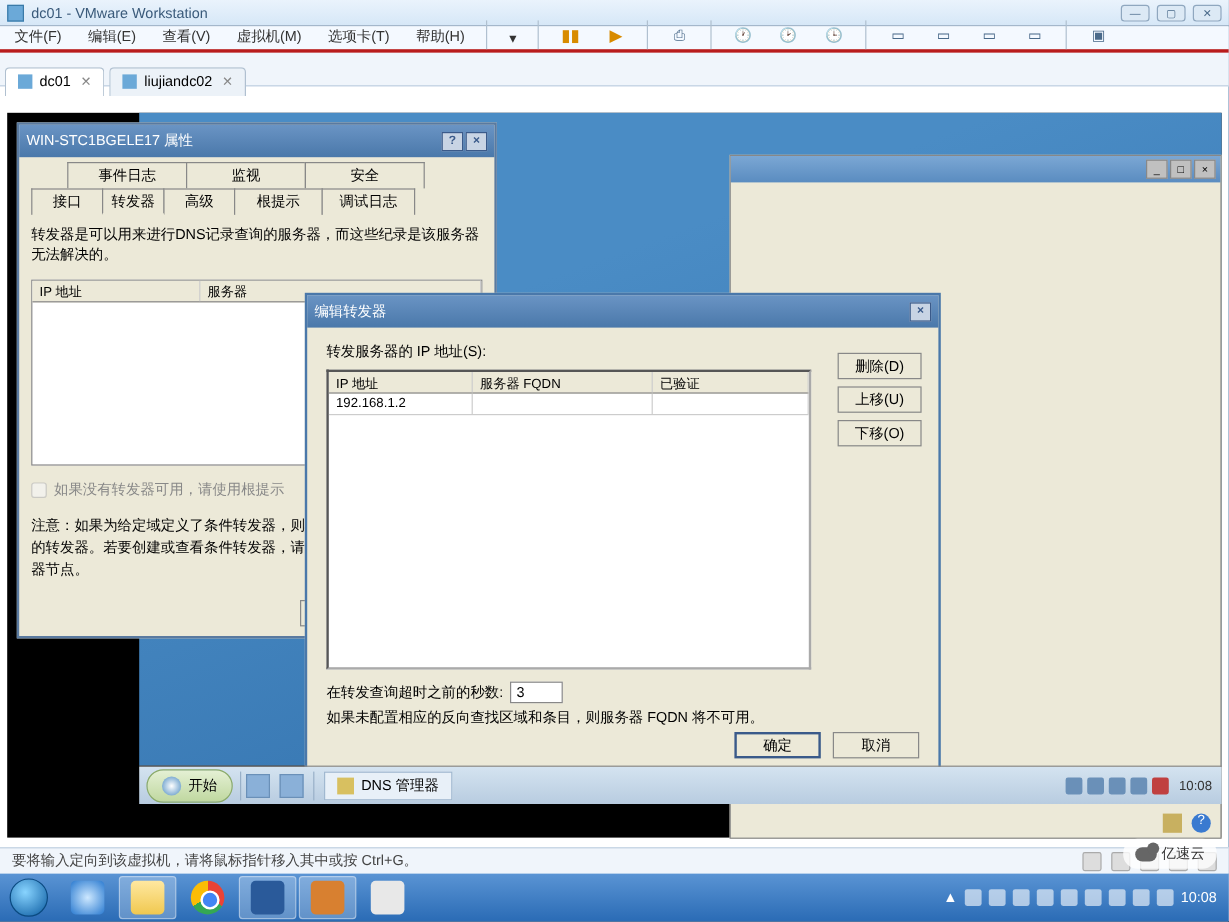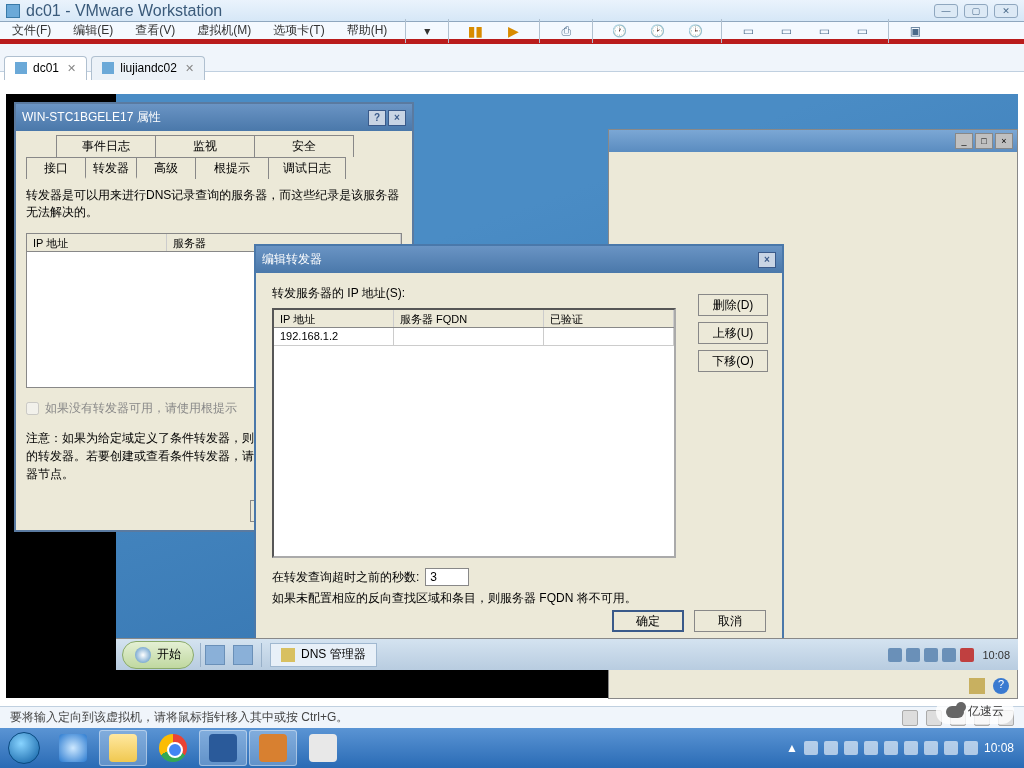--- a/index.html
+++ b/index.html
@@ -1,23 +1,23 @@
 <!DOCTYPE html>
 <html><head>
 <meta charset="utf-8">
 <style>
 *{box-sizing:border-box;margin:0;padding:0;font-family:"Microsoft YaHei","SimSun",Tahoma,sans-serif;font-size:12px;}
 body{background:#2a6bb5;width:1024px;height:768px;overflow:hidden;position:relative;}
 .outer-window{position:absolute;left:0;top:0;width:1024px;height:768px;background:#fff;}
 .titlebar{height:22px;background:linear-gradient(180deg,#eaf3fc,#d6e7f7);display:flex;align-items:center;padding:0 6px;border-bottom:1px solid #8fa7bf;}
 .titlebar-icon{width:14px;height:14px;margin-right:6px;background:#6ba9d8;border:1px solid #3a7aa8;}
-.titlebar-text{flex:1;color:#3a5a7a;font-size:16px;}
+.titlebar-text{flex:1;color:#3a5a7a;font-size:12px;}
 .win-btns{display:flex;gap:6px;}
 .win-btn{width:24px;height:14px;border:1px solid #8fa7bf;background:#dce9f5;border-radius:3px;display:flex;align-items:center;justify-content:center;font-size:9px;color:#4a6a8a;}
-.menubar{height:22px;background:#f4f9ff;display:flex;align-items:center;padding:0 8px;gap:14px;border-bottom:5px solid #b91c1c;}
+.menubar{height:22px;background:#f4f9ff;display:flex;align-items:flex-end;padding:0 8px;gap:14px;border-bottom:3px solid #b91c1c;}
 .menu-item{color:#333;padding:2px 4px;}
 .tool-sep{width:1px;height:24px;background:#b0c0d0;}
 .tool-btn{width:24px;height:24px;border-radius:3px;display:flex;align-items:center;justify-content:center;color:#4a6a8a;}
 .tool-play{color:#d88b00;font-size:14px;}
 .tabs-bar{height:28px;background:#f0f5fb;display:flex;align-items:center;padding:4px 4px 0 4px;border-bottom:1px solid #c0d0e0;}
 .doc-tab{height:24px;display:flex;align-items:center;padding:0 10px;border:1px solid #b0c0d0;border-bottom:none;border-radius:4px 4px 0 0;margin-right:4px;background:#fff;margin-top:16px;}
 .doc-tab.inactive{background:#ecf2f8;}
 .tab-ico{width:12px;height:12px;background:#6ba9d8;margin-right:6px;}
 .tab-close{margin-left:8px;color:#888;font-size:11px;}
 .vm-viewport{position:absolute;left:6px;top:94px;right:6px;height:604px;background:#000;}

